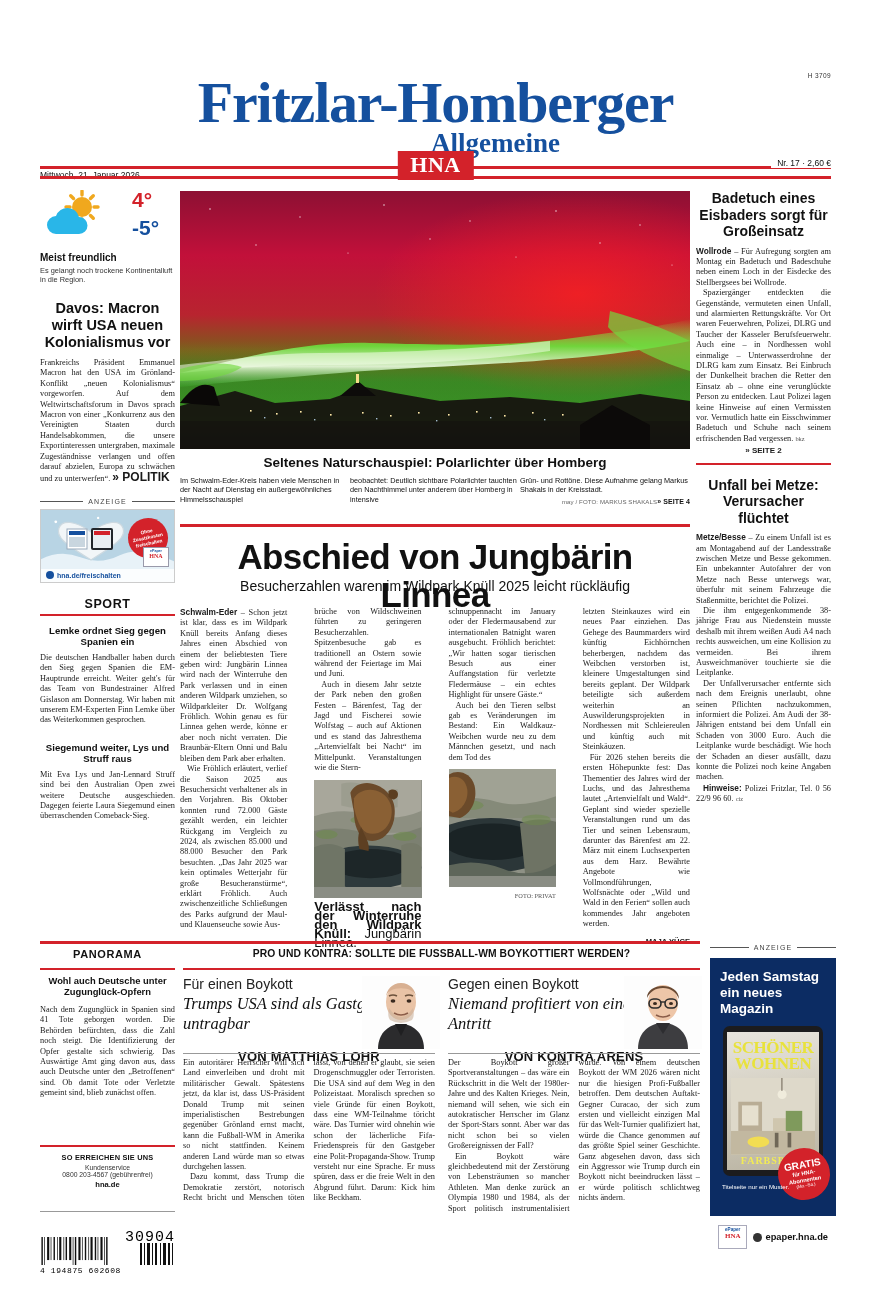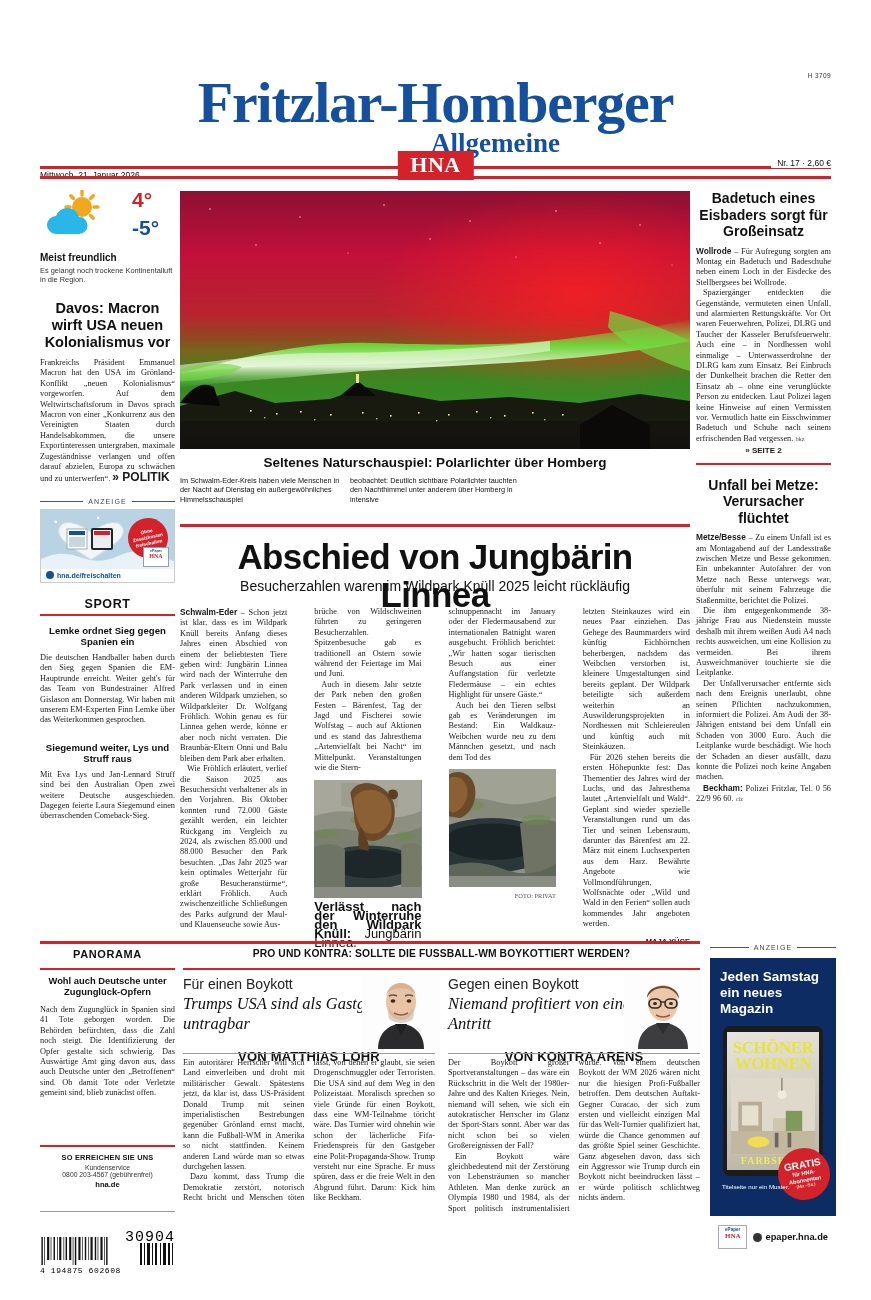--- a/index.html
+++ b/index.html
@@ -352,20 +352,26 @@
           <circle cx="420" cy="52" r=".7"></circle>
           <circle cx="492" cy="74" r=".6"></circle>
       </g>
     </svg>
   </div>
 
   <div class="hd-sans cap-title">Seltenes Naturschauspiel: Polarlichter über Homberg</div>
   <div class="cap-cols">
     <div>Im Schwalm-Eder-Kreis haben viele Menschen in der Nacht auf Dienstag ein außergewöhnliches Himmelsschauspiel</div>
     <div>beobachtet: Deutlich sichtbare Polarlichter tauchten den Nachthimmel unter anderem über Homberg in intensive</div>
+    <div>
+      <span>Grün- und Rottöne. Diese Aufnahme gelang Markus Shakals in der Kreisstadt.</span>
+      <div class="cap-credit">
+        <span>may / FOTO: MARKUS SHAKALS</span><b class="hd-sans" style="font-size:7px;">» SEITE 4</b>
+      </div>
+    </div>
   </div>
   <div class="ctr-rule"></div>
 
   <div class="hd-sans h-main">Abschied von Jungbärin Linnea</div>
   <div class="h-main-sub">Besucherzahlen waren im Wildpark Knüll 2025 leicht rückläufig</div>
 
   <div class="art-cols">
     <div class="body-text">
       <p class="first"><b class="lead">Schwalm-Eder</b><span> – Schon jetzt ist klar, dass es im Wildpark Knüll bereits Anfang dieses Jahres einen Abschied von einem der beliebtesten Tiere geben wird: Jungbärin Linnea wird nach der Winterruhe den Park verlassen und in einen anderen Wildpark umziehen, so Wildparkleiter Dr. Wolfgang Fröhlich. Wohin genau es für Linnea gehen werde, könne er aber noch nicht verraten. Die Braunbär-Eltern Onni und Balu bleiben dem Park aber erhalten.</span></p>
       <p>Wie Fröhlich erläutert, verlief die Saison 2025 aus Besuchersicht verhaltener als in den Vorjahren. Bis Oktober konnten rund 72.000 Gäste gezählt werden, ein leichter Rückgang im Vergleich zu 2024, als zwischen 85.000 und 88.000 Besucher den Park besuchten. „Das Jahr 2025 war kein optimales Wetterjahr für große Besucheranstürme“, erklärt Fröhlich. Auch zwischenzeitliche Schließungen des Parks aufgrund der Maul- und Klauenseuche sowie Aus-</p>
@@ -439,21 +445,21 @@
       <div class="ref-r">» SEITE 2</div>
     </div>
 
     <div class="rule-red" style="margin-top:6px;"></div>
 
     <div class="hd-sans h-right" style="margin-top:12px;">Unfall bei Metze: Verursacher flüchtet</div>
     <div class="body-text">
       <p class="first"><b class="lead">Metze/Besse</b><span> – Zu einem Unfall ist es am Montagabend auf der Landesstraße zwischen Metze und Besse gekommen. Ein unbekannter Autofahrer der von Metze nach Besse unterwegs war, überfuhr mit seinem Fahrzeuge die Staßenmitte, berichtet die Polizei.</span></p>
       <p>Die ihm entgegenkommende 38-jährige Frau aus Niedenstein musste deshalb mit ihrem weißen Audi A4 nach rechts ausweichen, um eine Kollision zu vermeiden. Bei ihrem Ausweichmanöver touchierte sie die Leitplanke.</p>
       <p>Der Unfallverursacher entfernte sich nach dem Ereignis unerlaubt, ohne seinen Pflichten nachzukommen, informiert die Polizei. Am Audi der 38-Jährigen entstand bei dem Unfall ein Schaden von 3000 Euro. Auch die Leitplanke wurde beschädigt. Wie hoch der Schaden an dieser ausfällt, dazu konnte die Polizei noch keine Angaben machen.</p>
-      <p><b class="lead">Beckham:</b><span> Polizei Fritzlar, Tel. 0 56 22/9 96 60.</span>
+      <p><b class="lead">Hinweise:</b><span> Polizei Fritzlar, Tel. 0 56 22/9 96 60.</span>
          <span class="kurz" style="display:inline">ciz</span></p>
     </div>
   </div>
 
   <div class="bottom-rule"></div>
   <div class="hd-sans pan-label">PANORAMA</div>
   <div class="pan-rule"></div>
   <div class="hd-sans pan-head">Wohl auch Deutsche unter Zugunglück-Opfern</div>
   <div class="body-text pan-body">
     <p class="first">Nach dem Zugunglück in Spanien sind 41 Tote geborgen worden. Die Behörden befürchten, dass die Zahl noch steigt. Die Identifizierung der Opfer gestalte sich schwierig. Das Auswärtige Amt ging davon aus, dass auch Deutsche unter den „Betroffenen“ sind. Ob damit Tote oder Verletzte gemeint sind, blieb zunächst offen.</p>

